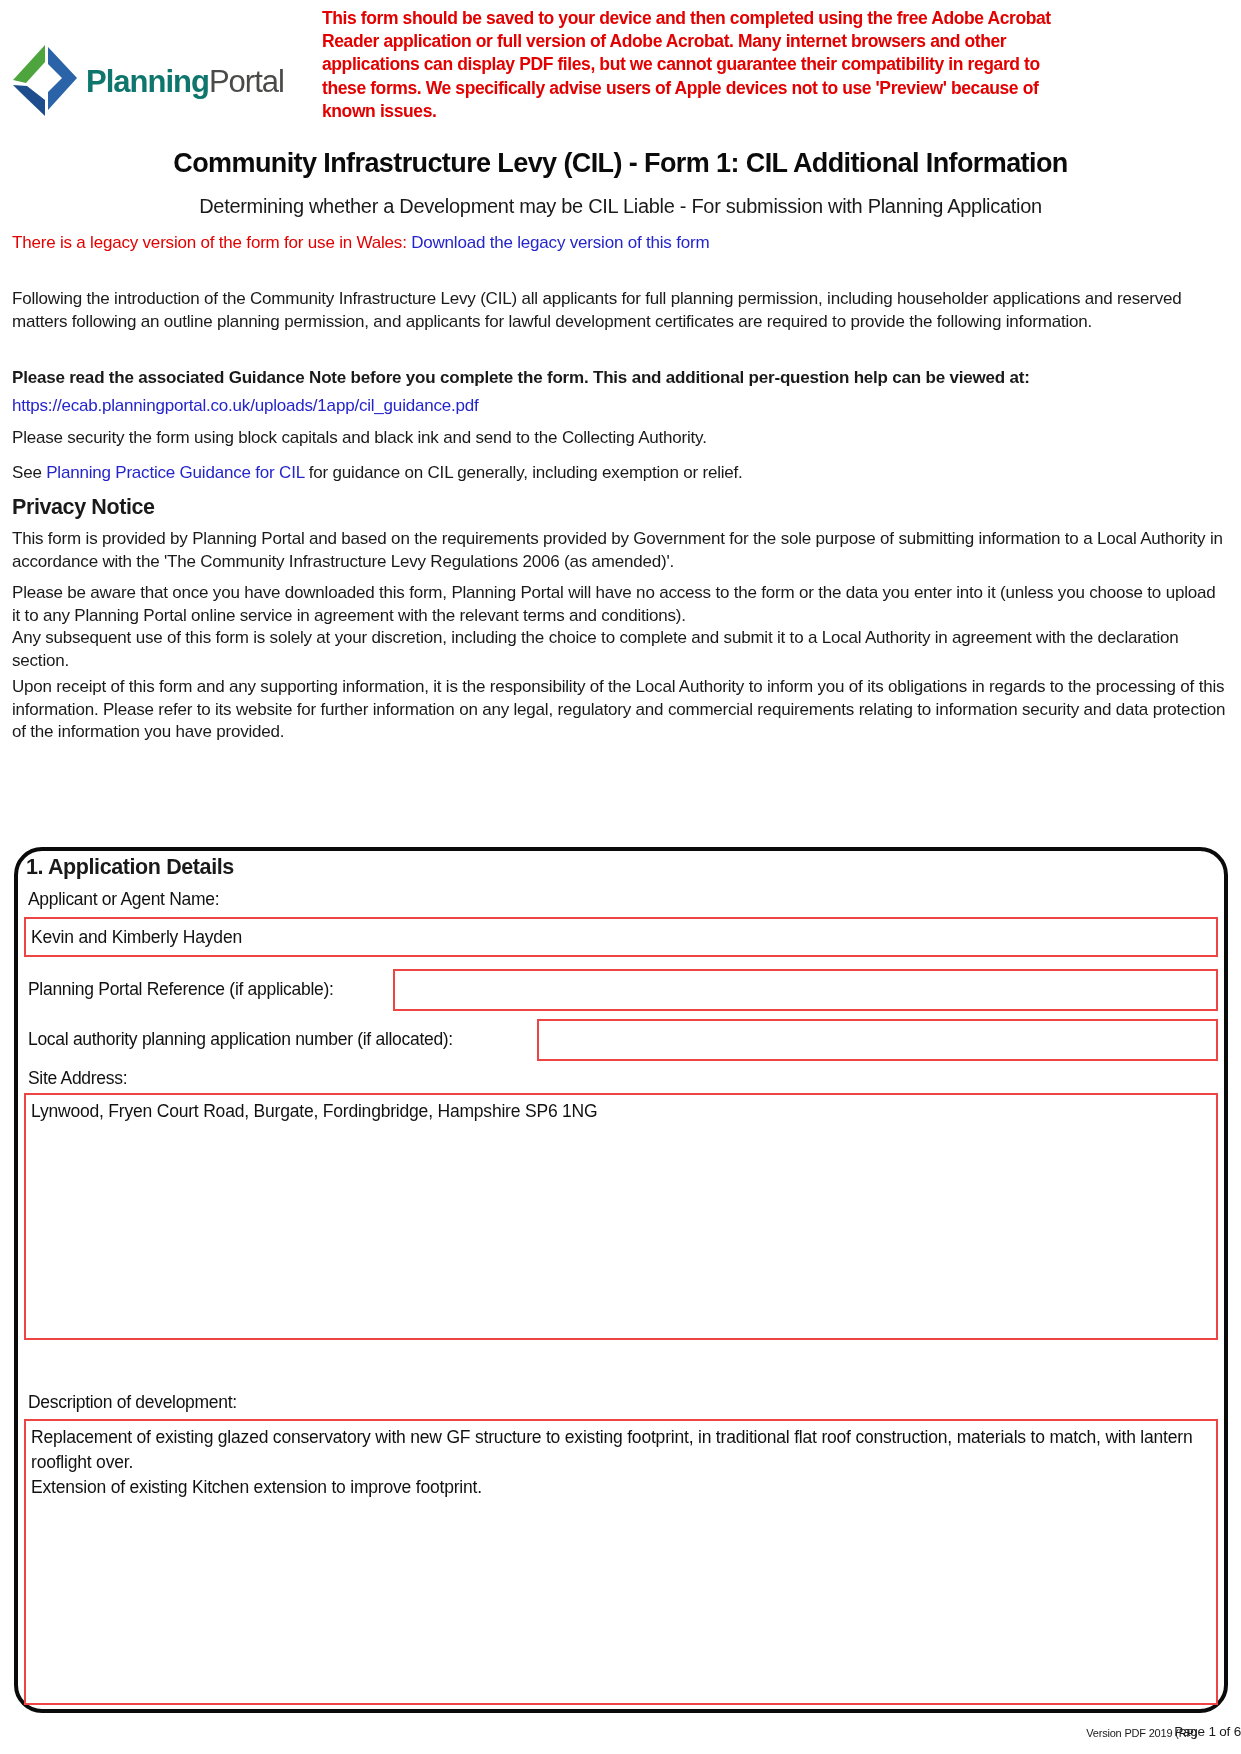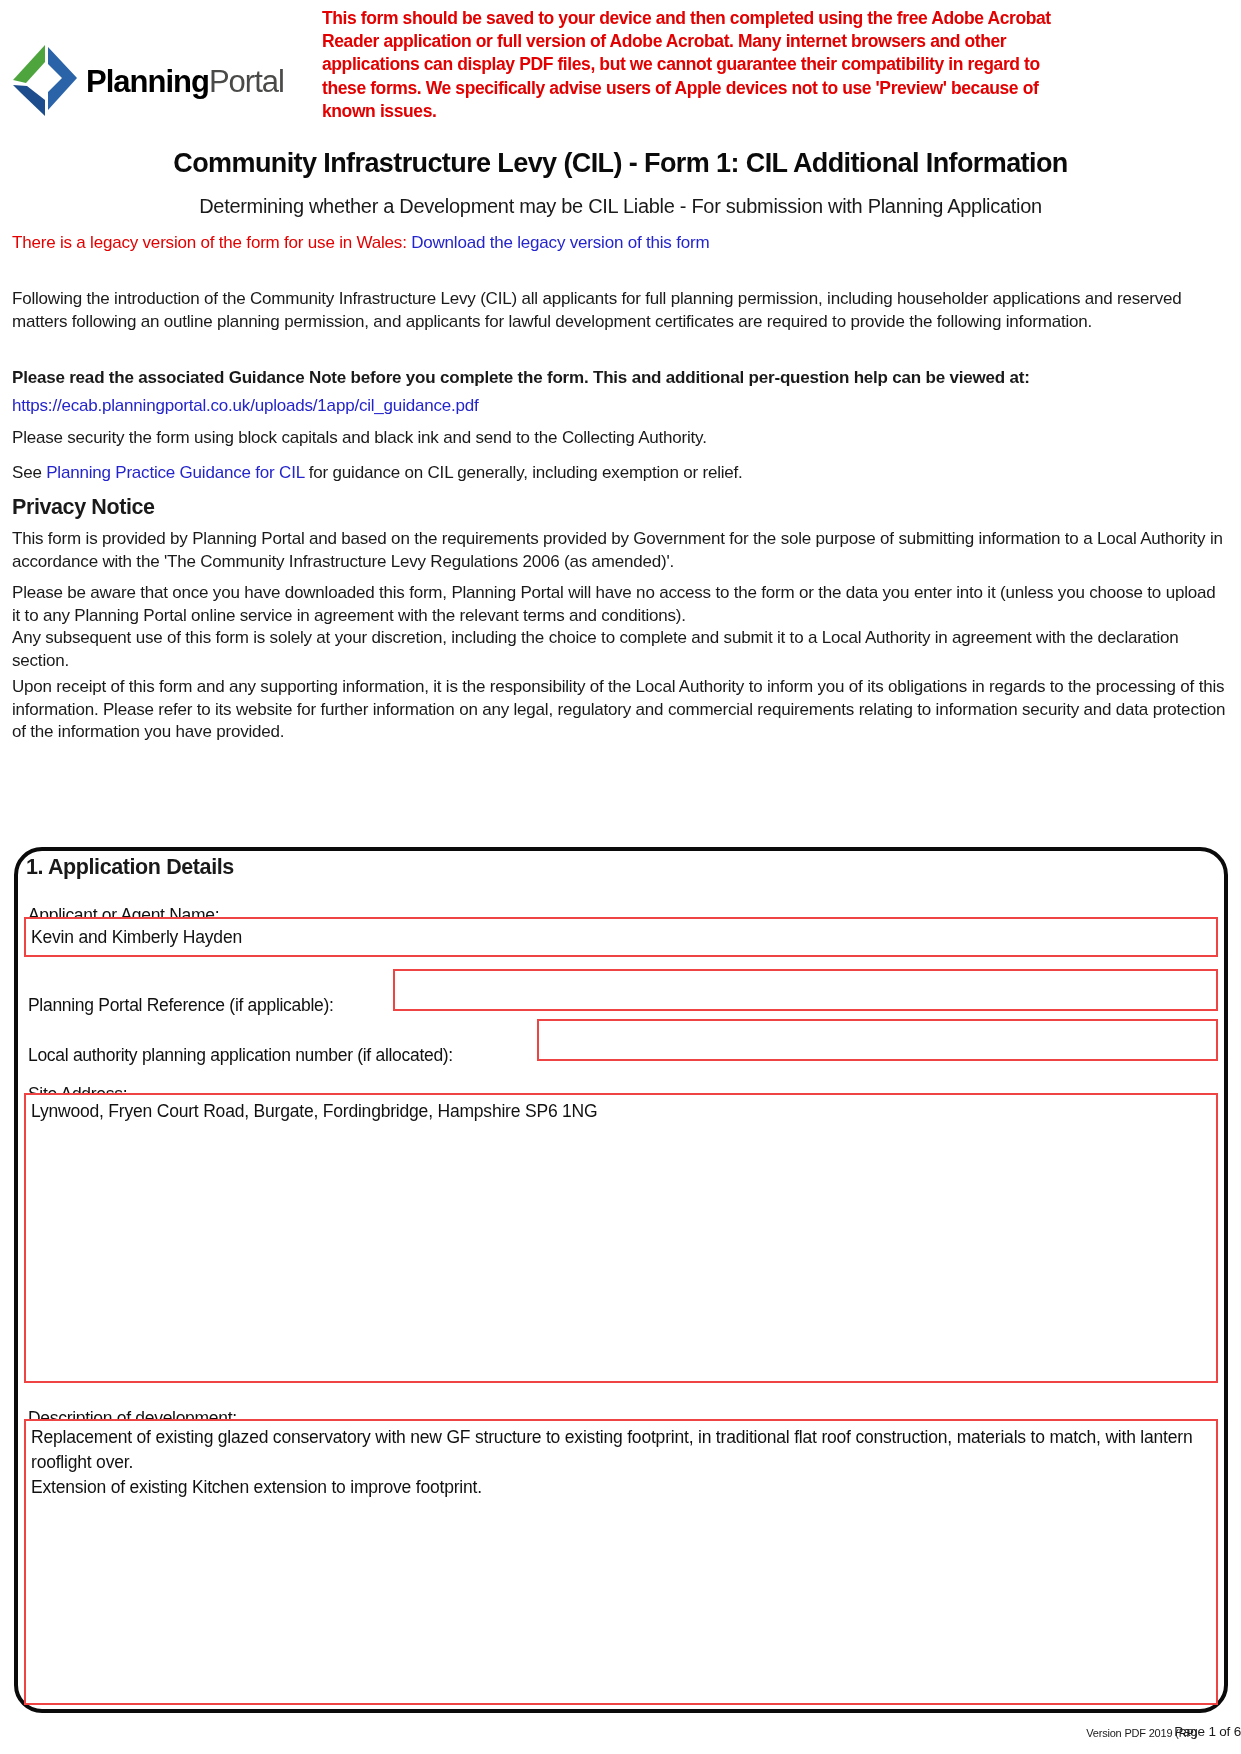--- a/index.html
+++ b/index.html
@@ -13,21 +13,21 @@
     color: #1a1a1a;
     letter-spacing: -0.2px;
     overflow: hidden;
   }
   .abs { position: absolute; }
 
   
   .logo-wrap { left: 12px; top: 36px; display: flex; align-items: center; }
   .logo-icon { width: 66px; height: 82px; display: block; }
   .logo-text { font-size: 31px; letter-spacing: -1px; margin-left: 8px; margin-top: 10px; }
-  .logo-text b { color: #000000; font-weight: 700; }
+  .logo-text b { color: #0f766e; font-weight: 700; }
   .logo-text span { color: #4a4a48; font-weight: 400; }
 
   .warning {
     left: 322px; top: 7px; width: 756px;
     color: #e30000; font-weight: 700; font-size: 17.5px; line-height: 23.2px;
     letter-spacing: -0.4px;
   }
 
   .title { left: 0; top: 148px; width: 1241px; text-align: center;
     font-size: 27px; font-weight: 700; letter-spacing: -0.6px; color: #0b0b0b; }
@@ -43,21 +43,21 @@
   .bold { font-weight: 700; }
 
   .privacy-heading { left: 12px; top: 495px; font-size: 21.5px; font-weight: 700;
     letter-spacing: -0.4px; }
 
   
   .section-box { left: 14px; top: 847px; width: 1214px; height: 866px;
     border: 4px solid #0a0a0a; border-radius: 28px; background: #ffffff; }
   .section-title { left: 26px; top: 855px; font-size: 21.5px; font-weight: 700;
     letter-spacing: -0.4px; }
-  .field-label { font-size: 17.5px; letter-spacing: -0.3px; color: #111; margin-top: 16px; }
+  .field-label { font-size: 17.5px; letter-spacing: -0.3px; color: #111; }
 
   .tbox {
     border: 2px solid #ef4444; background: #ffffff; border-radius: 0;
     font-family: "Liberation Sans", sans-serif; font-size: 17.5px; color: #111;
     letter-spacing: -0.2px; padding: 2px 5px; outline: none;
   }
   textarea.tbox { resize: none; overflow: hidden; line-height: 25px; padding-top: 4px; }
 
   .footer-page { left: 0; top: 1724px; width: 1241px; text-align: right;
     font-size: 13.5px; letter-spacing: -0.2px; }
@@ -106,21 +106,21 @@
   <div class="abs field-label" style="left:28px; top:889px">Applicant or Agent Name:</div>
   <input class="abs tbox" style="left: 24px; top: 917px; width: 1194px; height: 40px;" value="Kevin and Kimberly Hayden">
 
   <div class="abs field-label" style="left:28px; top:979px">Planning Portal Reference (if applicable):</div>
   <input class="abs tbox" style="left: 393px; top: 969px; width: 825px; height: 42px;" value="">
 
   <div class="abs field-label" style="left:28px; top:1029px">Local authority planning application number (if allocated):</div>
   <input class="abs tbox" style="left: 537px; top: 1019px; width: 681px; height: 42px;" value="">
 
   <div class="abs field-label" style="left:28px; top:1068px">Site Address:</div>
-  <textarea class="abs tbox" style="left: 24px; top: 1093px; width: 1194px; height: 290px;">Lynwood, Fryen Court Road, Burgate, Fordingbridge, Hampshire SP6 1NG</textarea>
+  <textarea class="abs tbox" style="left: 24px; top: 1093px; width: 1194px; height: 247px;">Lynwood, Fryen Court Road, Burgate, Fordingbridge, Hampshire SP6 1NG</textarea>
 
   <div class="abs field-label" style="left:28px; top:1392px">Description of development:</div>
   <textarea class="abs tbox" style="left: 24px; top: 1419px; width: 1194px; height: 286px;">Replacement of existing glazed conservatory with new GF structure to existing footprint, in traditional flat roof construction, materials to match, with lantern rooflight over.
 Extension of existing Kitchen extension to improve footprint.</textarea>
 
   <div class="abs footer-page">Page 1 of 6</div>
   <div class="abs footer-version">Version PDF 2019 (RP)</div>
 
 </div>
 

